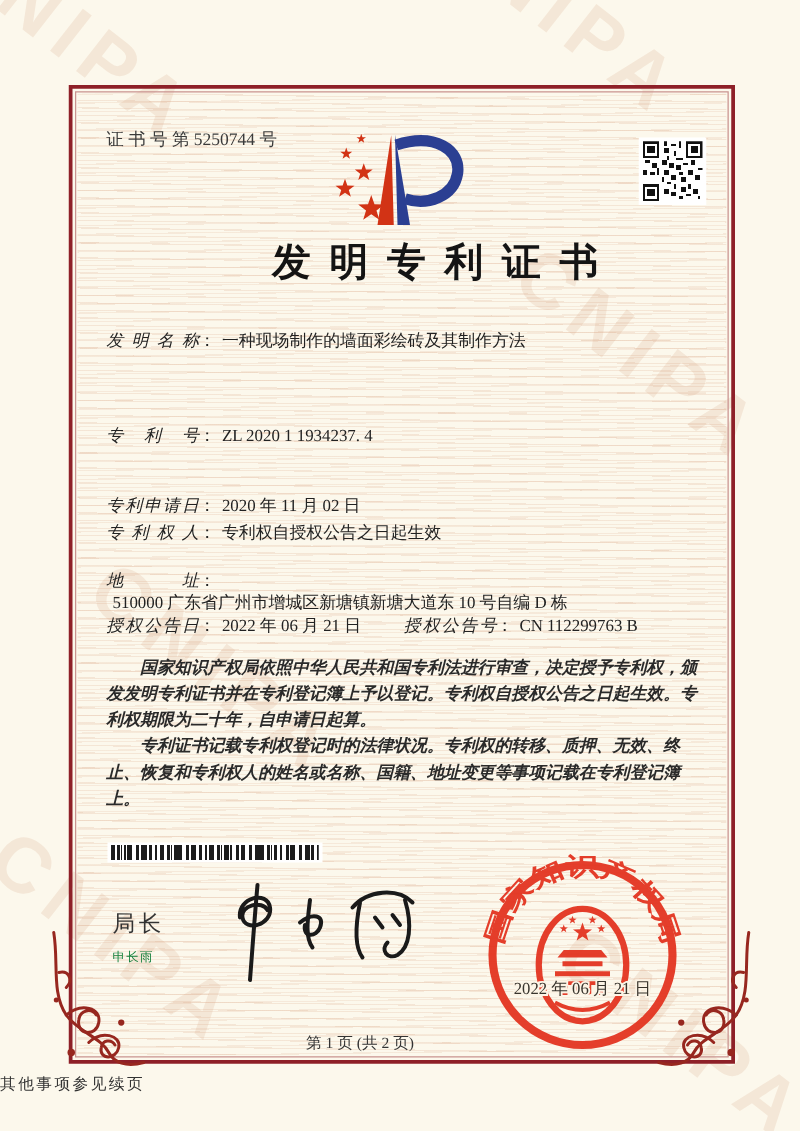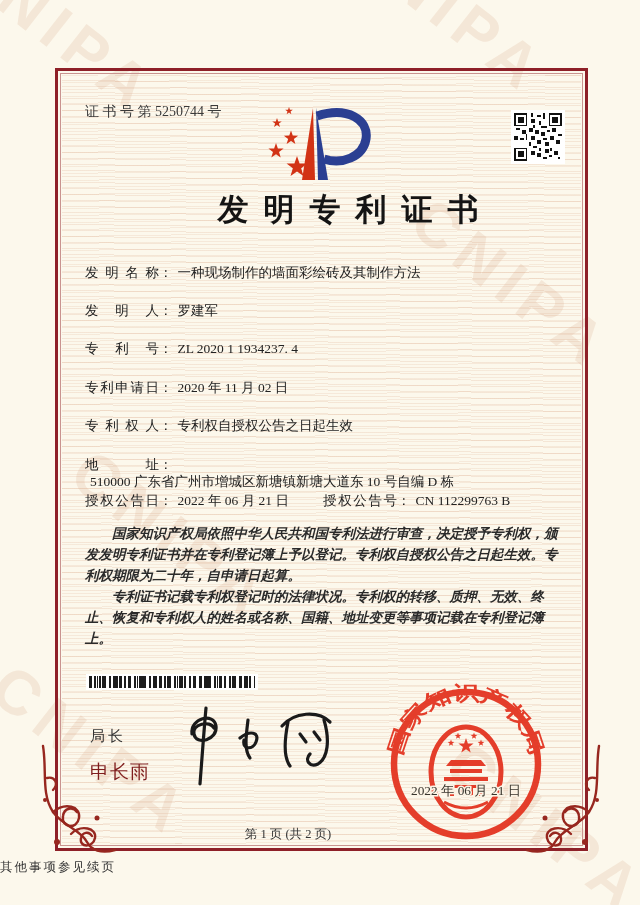--- a/index.html
+++ b/index.html
@@ -29,40 +29,40 @@
   .cert-no{position:absolute;left:85px;top:103px;font-size:14px;color:#3a3a3a;text-align:right;}
 
   .logo{position:absolute;left:266px;top:104px;width:106px;height:84px;}
   .qr{position:absolute;left:511px;top:110px;width:54px;height:54px;background:#fff;padding:3px;box-sizing:border-box;}
   .qr svg{width:100%;height:100%;display:block;}
 
   .page-title{position:absolute;left:0;top:189px;width:640px;text-align:center;
       font-size:31px;font-weight:bold;color:#141414;letter-spacing:15px;text-indent:15px;margin-left:28px;}
 
   .row{position:absolute;left:85px;width:480px;font-size:13.5px;color:#222;line-height:17px;}
-  .lab{display:inline-block;width:74px;text-align:justify;text-align-last:justify;vertical-align:top;}
+  .lab{display:inline-block;width:74px;text-align:justify;text-align-last:justify;vertical-align:top;font-style:italic;}
   .colon{display:inline-block;vertical-align:top;}
   .val{display:inline-block;vertical-align:top;margin-left:5px;}
   .addr .val{width:396px;}
   .grp2{position:absolute;left:238px;top:0;}
-  .r1{top:264px}.r2{top:302px}.r3{top:340px}.r4{top:379px}.r5{top:417px}.r6{top:456px}.r7{top:492px}
+  .r1{top:264px}.r2{top:302px}.r3{top:340px}.r4{top:396px}.r5{top:417px}.r6{top:456px}.r7{top:492px}
 
   .body-text{position:absolute;left:85px;top:523px;width:477px;
       font-size:13.5px;line-height:21px;color:#2a2a2a;font-style:italic;font-weight:bold;}
   .body-text p{margin:0;text-indent:2em;}
 
   .barcode{position:absolute;left:86px;top:674px;width:172px;height:16px;background:#fff;}
   .barcode .bars{position:absolute;left:3px;top:2px;right:3px;bottom:2px;
       background-image:
         repeating-linear-gradient(90deg,#1c1c1c 0 2px,rgba(0,0,0,0) 2px 5px),
         repeating-linear-gradient(90deg,#1c1c1c 0 1px,rgba(0,0,0,0) 1px 8px),
         repeating-linear-gradient(90deg,#1c1c1c 0 3px,rgba(0,0,0,0) 3px 13px);}
 
-  .officer-title{position:absolute;left:90px;top:727px;font-size:15px;color:#333;letter-spacing:3px;}
-  .officer-name{position:absolute;left:90px;top:759px;font-size:19px;color:#7f1d1d;letter-spacing:1px;}
+  .officer-title{position:absolute;left:90px;top:727px;font-size:18px;color:#333;letter-spacing:3px;}
+  .officer-name{position:absolute;left:90px;top:759px;font-size:10px;color:#15803d;letter-spacing:1px;}
   .signature{position:absolute;left:170px;top:700px;width:180px;height:95px;}
 
   .seal{position:absolute;left:384px;top:682px;width:166px;height:166px;mix-blend-mode:multiply;}
 
   .flourish{position:absolute;width:80px;height:114px;z-index:4;}
   .fl-left{left:37px;top:744px;}
   .fl-right{left:525px;top:744px;transform:scaleX(-1);}
 
   .page-info{position:absolute;left:0;top:826px;width:576px;text-align:center;
       font-size:12.5px;color:#333;z-index:5;}
@@ -164,23 +164,20 @@
             <rect x="23" y="23" width="1" height="1"></rect>
         </g>
       </svg>
     </div>
 
     <div class="page-title">发明专利证书</div>
 
     <div class="row r1">
       <span class="lab">发明名称</span><span class="colon">：</span><span class="val">一种现场制作的墙面彩绘砖及其制作方法</span>
     </div>
-    <div class="row r2">
-      <span class="lab">发明人</span><span class="colon">：</span><span class="val">罗建军</span>
-    </div>
     <div class="row r3">
       <span class="lab">专利号</span><span class="colon">：</span><span class="val">ZL 2020 1 1934237. 4</span>
     </div>
     <div class="row r4">
       <span class="lab">专利申请日</span><span class="colon">：</span><span class="val">2020 年 11 月 02 日</span>
     </div>
     <div class="row r5">
       <span class="lab">专利权人</span><span class="colon">：</span><span class="val">专利权自授权公告之日起生效</span>
     </div>
     <div class="row r6 addr">

